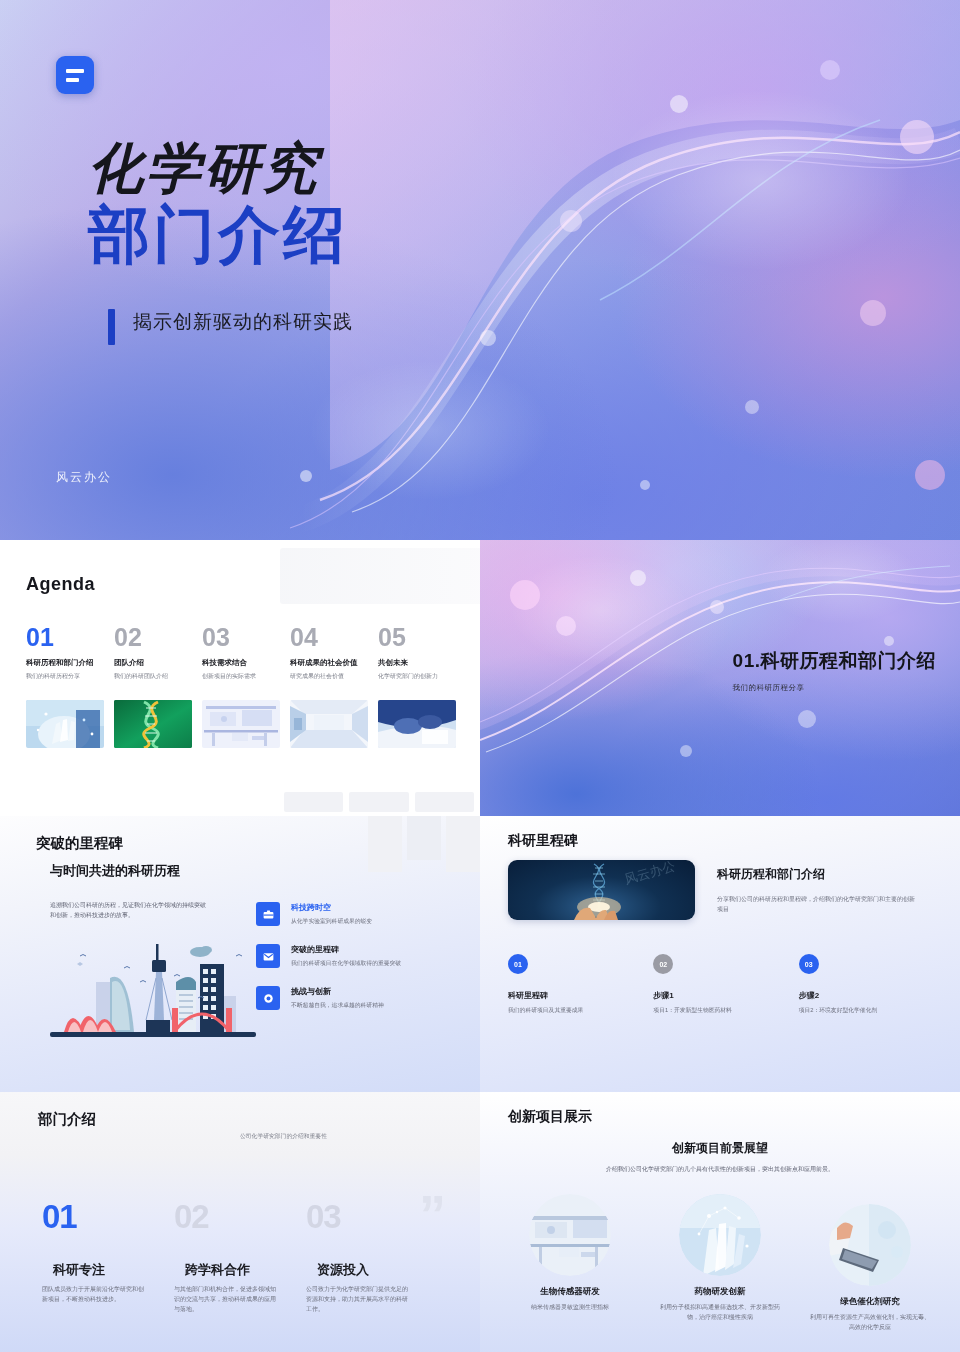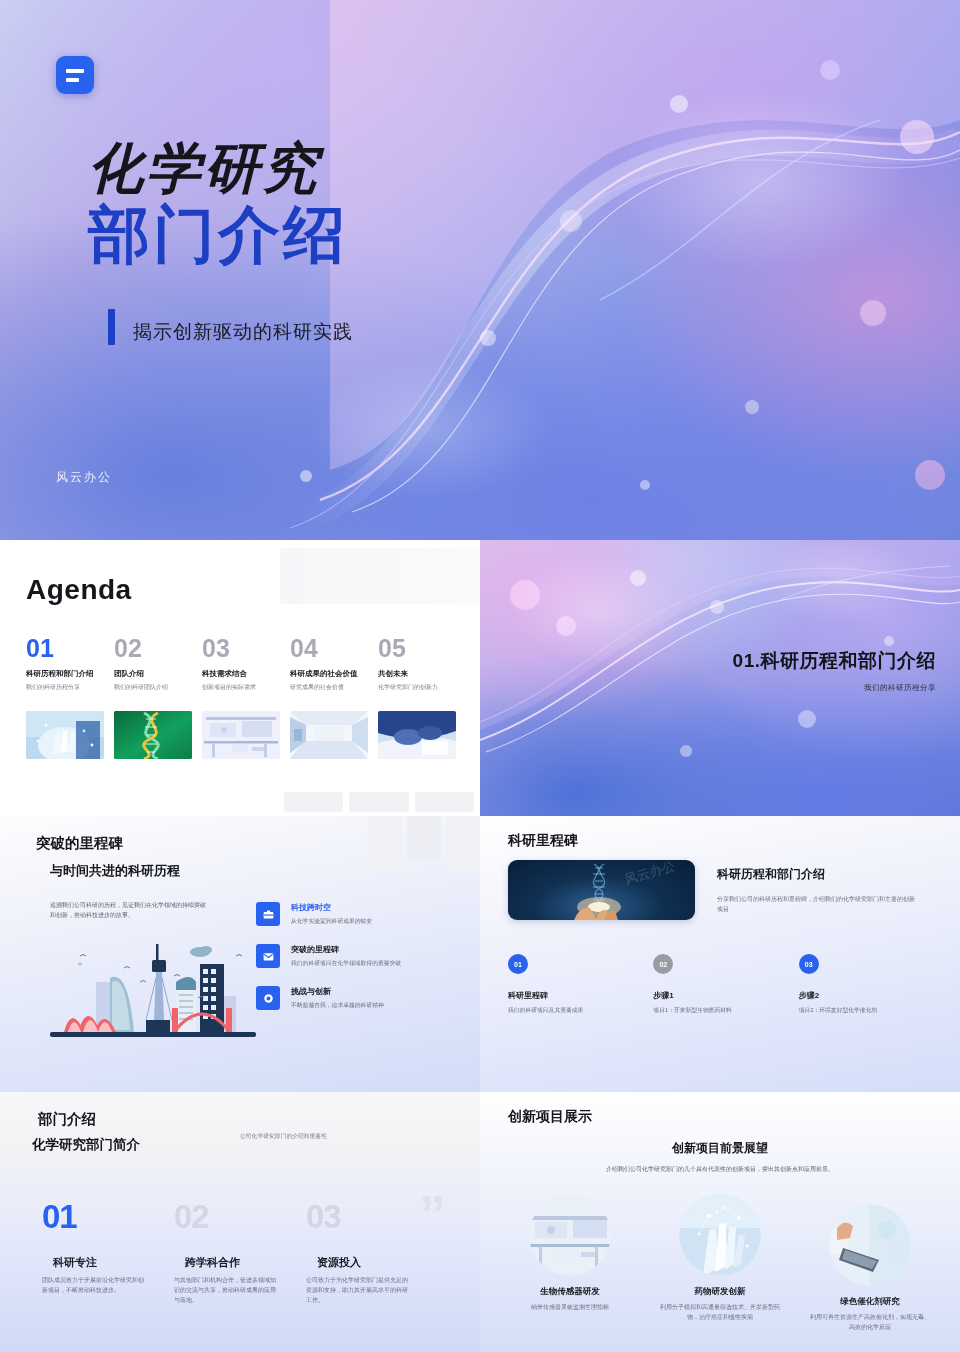--- a/index.html
+++ b/index.html
@@ -33,21 +33,21 @@
   .logo-mark i { display:block; background:#fff; border-radius:1px; height:4px; }
   .logo-mark i.b1 { width:18px; }
   .logo-mark i.b2 { width:13px; margin-right:5px; }
   .title-block { position:absolute; left:88px; top:140px; }
   .t-line1 {
     font-size:55px; font-weight:700; color:#15161c; letter-spacing:3px; line-height:1.05;font-style:italic;
   }
   .t-line2 {
     font-size:62px; font-weight:700; color:#1c3fc4; letter-spacing:3px; line-height:1.12; margin-top:2px;
   }
-  .subtitle-row { display:flex; align-items:flex-end; gap:18px; margin-top:40px;padding-left:20px; }
+  .subtitle-row { display:flex; align-items:flex-start; gap:18px; margin-top:40px;padding-left:20px; }
   .sub-bar { width:7px; height:36px; background:#1c3fc4; border-radius:1px; }
   .sub-text { font-size:19px; color:#1a1b22; letter-spacing:1px; }
   .brand-foot {
     position:absolute; left:56px; bottom:54px;
     font-size:12px; color:rgba(255,255,255,.88); letter-spacing:2px;
   }
 
   
   .half { width:480px; height:276px; position:relative; overflow:hidden; background:#fff; }
   .half.r4 { height:262px; }
@@ -56,41 +56,41 @@
   .agenda { padding:34px 26px 0 26px; background:#fff; position:relative; }
   .agenda-ghost {
     position:absolute; right:-10px; top:8px; width:210px; height:56px;
     background:linear-gradient(90deg,#f4f5f8,#fafafc); border-radius:3px; opacity:.85;
   }
   .agenda-ghost2 {
     position:absolute; right:6px; bottom:4px; width:190px; height:20px;
     display:flex; gap:6px;
   }
   .agenda-ghost2 span { flex:1; background:#f1f2f6; border-radius:2px; }
-  .agenda-h { font-size:28px; font-weight:700; color:#16171d; letter-spacing:.5px; margin-bottom:30px; }
+  .agenda-h { font-size:18px; font-weight:700; color:#16171d; letter-spacing:.5px; margin-bottom:30px; }
   .ag-cols { display:flex; gap:10px; }
   .ag-col { width:84px; }
   .ag-num { font-size:25px; font-weight:700; color:#a9abb4; line-height:1; margin-bottom:8px; }
   .ag-col.active .ag-num { color:#2a62f0; }
   .ag-t { font-size:7.5px; font-weight:700; color:#1b1c22; line-height:1.35; margin-bottom:4px; }
   .ag-d { font-size:6px; color:#7a7d88; line-height:1.45; min-height:18px; }
   .ag-img { width:78px; height:48px; border-radius:2px; margin-top:10px; overflow:hidden; position:relative; }
 
   
   .cover {
     background:
       radial-gradient(ellipse 260px 180px at 16% 20%, rgba(222,170,235,.9), rgba(222,170,235,0) 70%),
       radial-gradient(ellipse 220px 150px at 40% 12%, rgba(180,205,250,.85), rgba(180,205,250,0) 70%),
       radial-gradient(ellipse 300px 200px at 85% 28%, rgba(196,175,245,.7), rgba(196,175,245,0) 72%),
       radial-gradient(ellipse 340px 200px at 20% 92%, rgba(70,110,215,.9), rgba(70,110,215,0) 72%),
       radial-gradient(ellipse 320px 190px at 72% 95%, rgba(95,120,230,.85), rgba(95,120,230,0) 72%),
       linear-gradient(150deg,#c9b6e8 0%, #b0a8e6 25%, #9a9ce8 50%, #7f8fe2 72%, #6277d8 100%);
     position:relative;
   }
-  .cover-text { position:absolute; right:24px; top:108px; text-align:right; }
+  .cover-text { position:absolute; right:24px; top:108px; text-align:left; }
   .cover-title { font-size:19px; font-weight:700; color:#14151b; letter-spacing:.5px; }
   .cover-sub { font-size:7.5px; color:#2c2e38; margin-top:9px; letter-spacing:.5px; }
 
   
   .timeline {
     background:linear-gradient(170deg,#fdfdfe 0%, #f2f4fb 26%, #e4e9fa 58%, #d2dcf8 100%);
     padding:18px 0 0 0; position:relative;
   }
   .tl-blocks { position:absolute; right:0; top:0; display:flex; gap:5px; }
   .tl-blocks span { width:34px; height:56px; background:#f0f1f5; }
@@ -139,21 +139,21 @@
   
   .dept { background:linear-gradient(180deg,#f7f7f9 0%, #f2f2f5 24%, #e6eafb 52%, #cfd9f7 100%); position:relative; }
   .dept-head { height:68px; padding:18px 0 0 32px; }
   .dept-h1 { font-size:14.5px; font-weight:700; color:#16171d; margin-left:6px; }
   .dept-h2 { font-size:13.5px; font-weight:700; color:#16171d; margin-top:7px; }
   .dept-note { position:absolute; left:240px; top:40px; font-size:5.8px; color:#7a7d88; }
   .dept-cols { display:flex; padding:40px 0 0 42px; position:relative; }
   .dept-col { width:132px; }
   .dc-num { font-size:33px; font-weight:700; color:#2a62f0; line-height:1; letter-spacing:-1px; }
   .dept-col.mute .dc-num { color:#d3d6e4; }
-  .dc-t { font-size:11px; font-weight:700; color:#1b1c22; margin-top:22px;padding-left:11px; }
+  .dc-t { font-size:13px; font-weight:700; color:#1b1c22; margin-top:28px;padding-left:11px; }
   .dc-d { font-size:6px; color:#6b6e7c; line-height:1.65; margin-top:6px; width:104px; }
   .quote-mark {
     position:absolute; right:36px; top:36px; font-size:54px; color:#dfe2ee;
     font-weight:700; line-height:.7; letter-spacing:-2px;
   }
 
   
   .innov { background:linear-gradient(180deg,#ffffff 0%, #f7f8fd 20%, #eaeefb 52%, #d4ddf8 100%); padding:16px 0 0 0; }
   .in-h { font-size:14px; font-weight:700; color:#16171d; margin-left:28px; }
   .in-sub { text-align:center; margin-top:14px; }
@@ -554,21 +554,20 @@
         <div class="ms-bubble">03</div>
         <div class="ms-st">步骤2</div>
         <div class="ms-sd">项目2：环境友好型化学催化剂</div>
       </div>
     </div>
   </section>
 
   <section class="half r4 dept">
     <div class="dept-head">
       <div class="dept-h1">部门介绍</div>
-      <div class="dept-h2">化学研究部门简介</div>
     </div>
     <div class="dept-note">公司化学研究部门的介绍和重要性</div>
     <div class="dept-cols">
       <div class="dept-col">
         <div class="dc-num">01</div>
         <div class="dc-t">科研专注</div>
         <div class="dc-d">团队成员致力于开展前沿化学研究和创新项目，不断推动科技进步。</div>
       </div>
       <div class="dept-col mute">
         <div class="dc-num">02</div>

